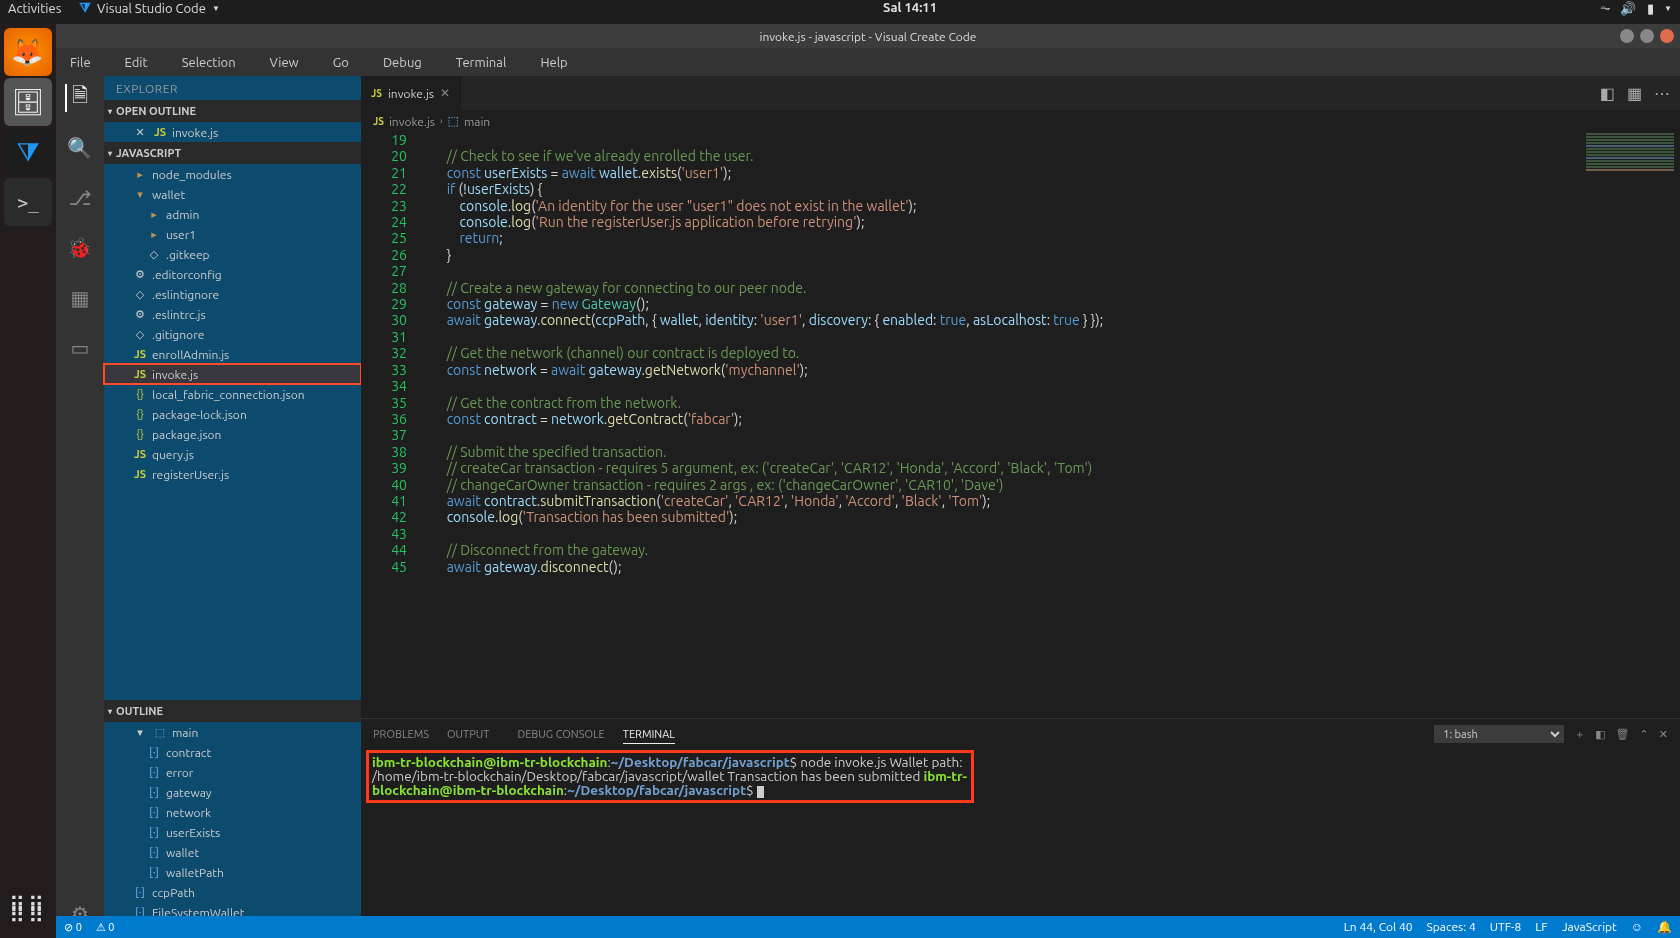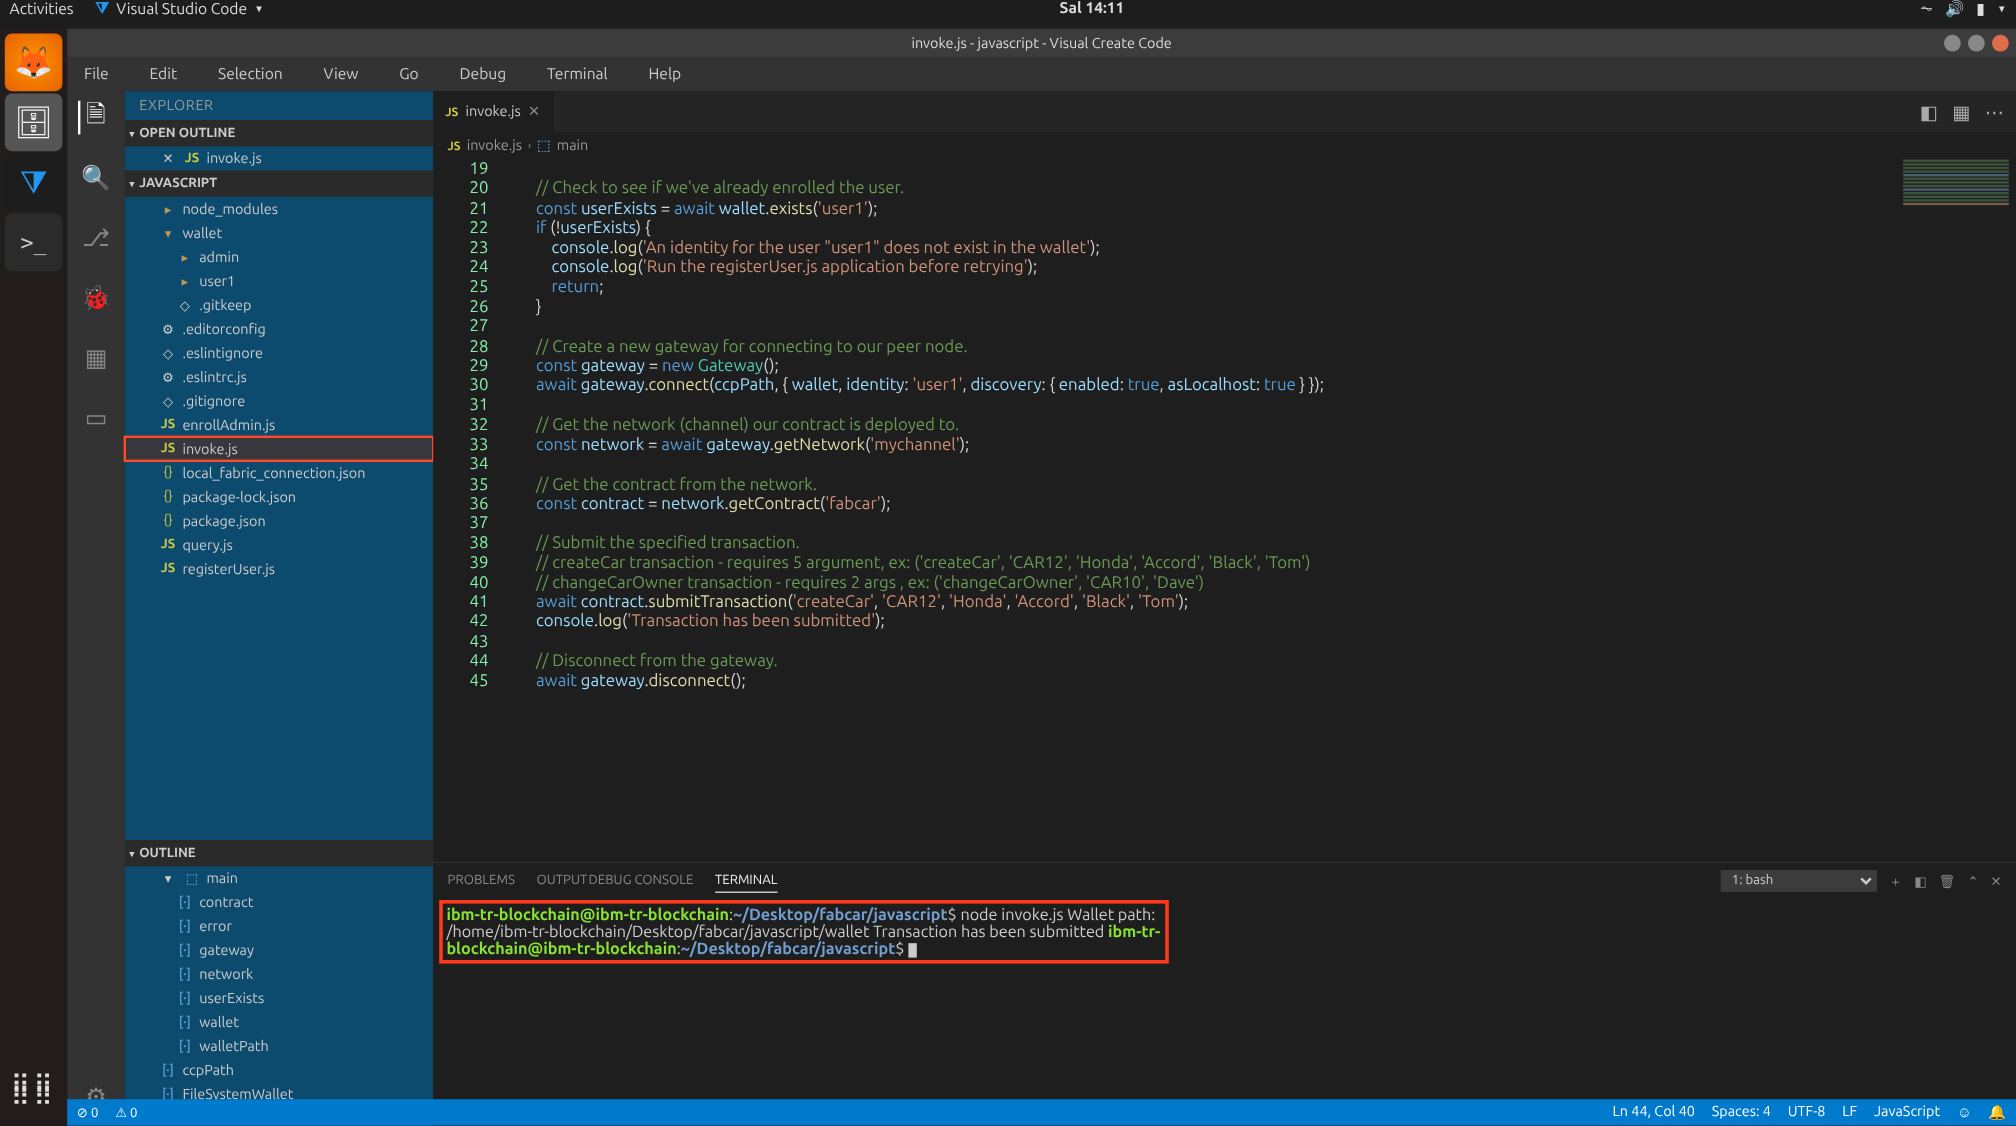--- a/index.html
+++ b/index.html
@@ -53,21 +53,21 @@
 
 .editor-area { flex: 1; display: flex; flex-direction: column; min-width: 0; }
 .tabs { height: 34px; background: #252526; display: flex; align-items: stretch; }
 .tab { display: flex; align-items: center; padding: 0 10px; gap: 6px; background: #1e1e1e; color: #ccc; font-size: 12px; border-right: 1px solid #191919; }
 .tab .close { color: #888; font-size: 12px; }
 .tabs-right { margin-left: auto; display: flex; align-items: center; gap: 12px; padding: 0 10px; color: #aaa; }
 .breadcrumb { height: 22px; background: #1e1e1e; display: flex; align-items: center; padding: 0 12px; font-size: 12px; color: #999; gap: 5px; }
 .breadcrumb .sep { font-size: 9px; }
 
 .code { flex: 1; display: flex; background: #1e1e1e; font-family: "Ubuntu Mono","Consolas",monospace; font-size: 14px; line-height: 16.4px; overflow: hidden; position: relative; }
-.gutter { width: 60px; text-align: right; padding-right: 14px; color: #86efac; }
+.gutter { width: 60px; text-align: right; padding-right: 14px; color: #22c55e; }
 .codetext { flex: 1; white-space: pre; color: #d4d4d4; }
 .c-kw { color: #569cd6; }
 .c-str { color: #ce9178; }
 .c-var { color: #9cdcfe; }
 .c-fn { color: #dcdcaa; }
 .c-cm { color: #6a9955; }
 .c-cls { color: #4ec9b0; }
 .c-lit { color: #569cd6; }
 .c-obj { color: #9cdcfe; }
 .minimap { position: absolute; top: 0; right: 0; width: 100px; height: 200px; background: #1e1e1e; opacity: 0.7; }
@@ -369,21 +369,21 @@
             <div class="mm-line" style="background:#5a7a9a"></div>
             <div class="mm-line"></div>
           <div class="mm-line"></div>
             <div class="mm-line"></div>
             <div class="mm-line" style="background:#9a7a5a"></div>
         </div>
       </div>
 
       <div class="panel">
         <div class="panel-tabs">
-          <span id="ptabs"><span style="margin-right: 18px;">PROBLEMS</span><span style="margin-right: 1px;">OUTPUT</span><span style="margin-right: 18px;">DEBUG CONSOLE</span><span class="ptab-active" style="margin-right: 18px;">TERMINAL</span></span>
+          <span id="ptabs"><span style="margin-right: 18px;">PROBLEMS</span><span style="margin-right: 28px;">OUTPUT</span><span style="margin-right: 18px;">DEBUG CONSOLE</span><span class="ptab-active" style="margin-right: 18px;">TERMINAL</span></span>
           <div class="right">
             <select><option>1: bash</option></select>
             <span>＋</span>
             <span>◧</span>
             <span>🗑</span>
             <span>⌃</span>
             <span>✕</span>
           </div>
         </div>
         <div class="terminal">

